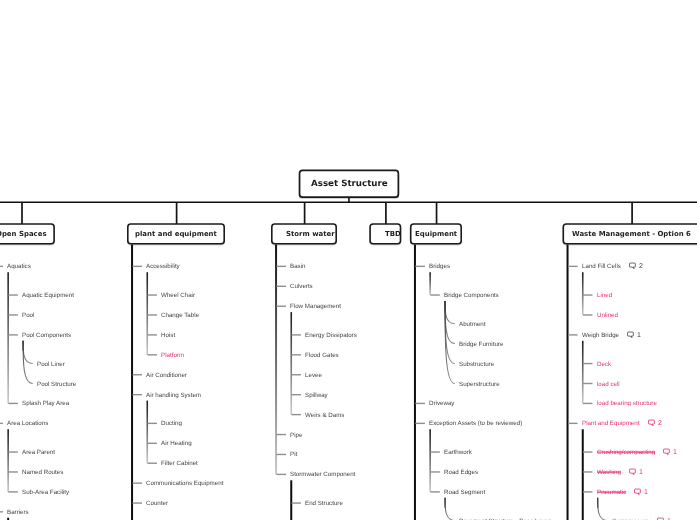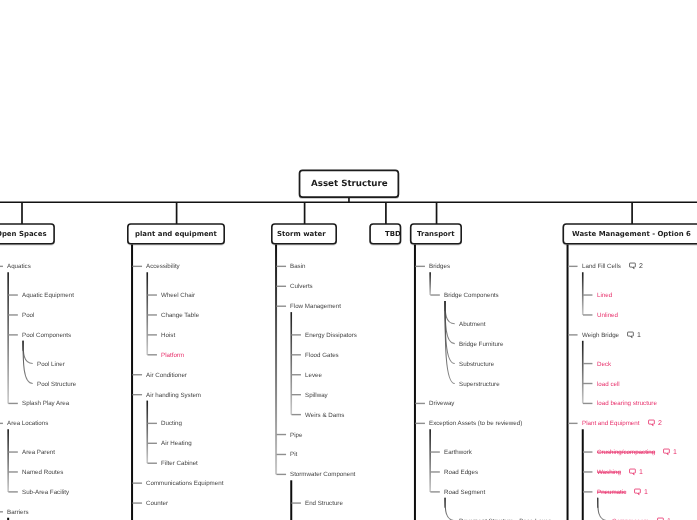--- a/index.html
+++ b/index.html
@@ -224,28 +224,28 @@
   <div id="boxes">
       <div class="node-box root-box" style="left: 298.7px; top: 169.5px; width: 100.5px; height: 28.5px;">
         <span class="lbl">Asset Structure</span>
       </div>
       <div class="node-box lvl2-box" style="left: -12.1px; top: 223.2px; width: 67px; height: 21.3px;">
         <span class="lbl">Open Spaces</span>
       </div>
       <div class="node-box lvl2-box" style="left: 127px; top: 223.2px; width: 98px; height: 21.3px;">
         <span class="lbl">plant and equipment</span>
       </div>
-      <div class="node-box lvl2-box" style="left: 273px; top: 223.2px; width: 56px; height: 21.3px;">
+      <div class="node-box lvl2-box" style="left: 282px; top: 223.2px; width: 56px; height: 21.3px;">
         <span class="lbl">Storm water</span>
       </div>
       <div class="node-box lvl2-box" style="left: 369.3px; top: 223.2px; width: 32px; height: 21.3px; margin-left: 8px;">
         <span class="lbl">TBD</span>
       </div>
       <div class="node-box lvl2-box" style="left: 409.9px; top: 223.2px; width: 52.1px; height: 21.3px;">
-        <span class="lbl">Transport</span>
+        <span class="lbl">Equipment</span>
       </div>
       <div class="node-box lvl2-box" style="left: 562.5px; top: 223.2px; width: 138px; height: 21.3px;">
         <span class="lbl">Waste Management - Option 6</span>
       </div>
     </div>
   <div id="labels">
       <div class="tree-label" style="left: 7.15px; top: 266.35px;">Aquatics</div>
       <div class="tree-label" style="left: 22.05px; top: 295.03px;">Aquatic Equipment</div>
       <div class="tree-label" style="left: 22.05px; top: 314.96px;">Pool</div>
       <div class="tree-label" style="left: 22.05px; top: 334.89px;">Pool Components</div>

